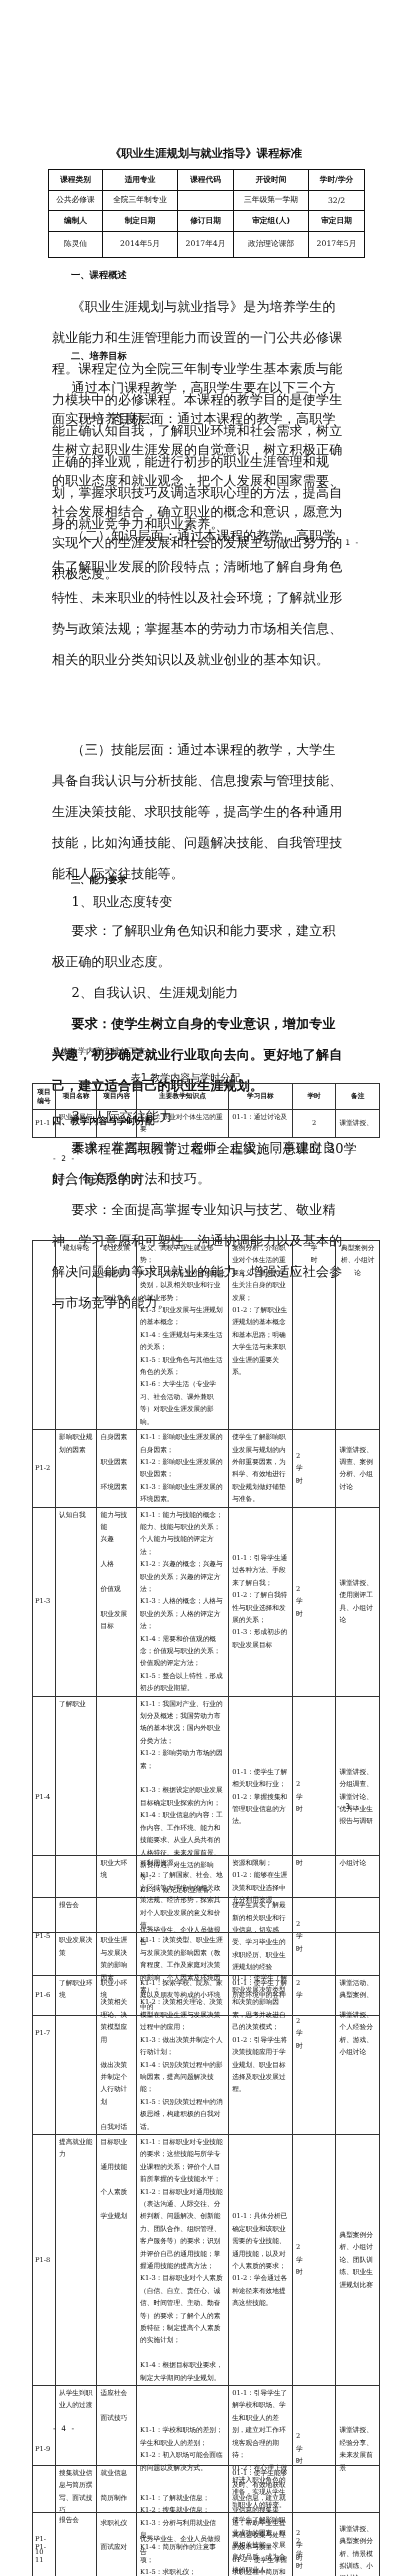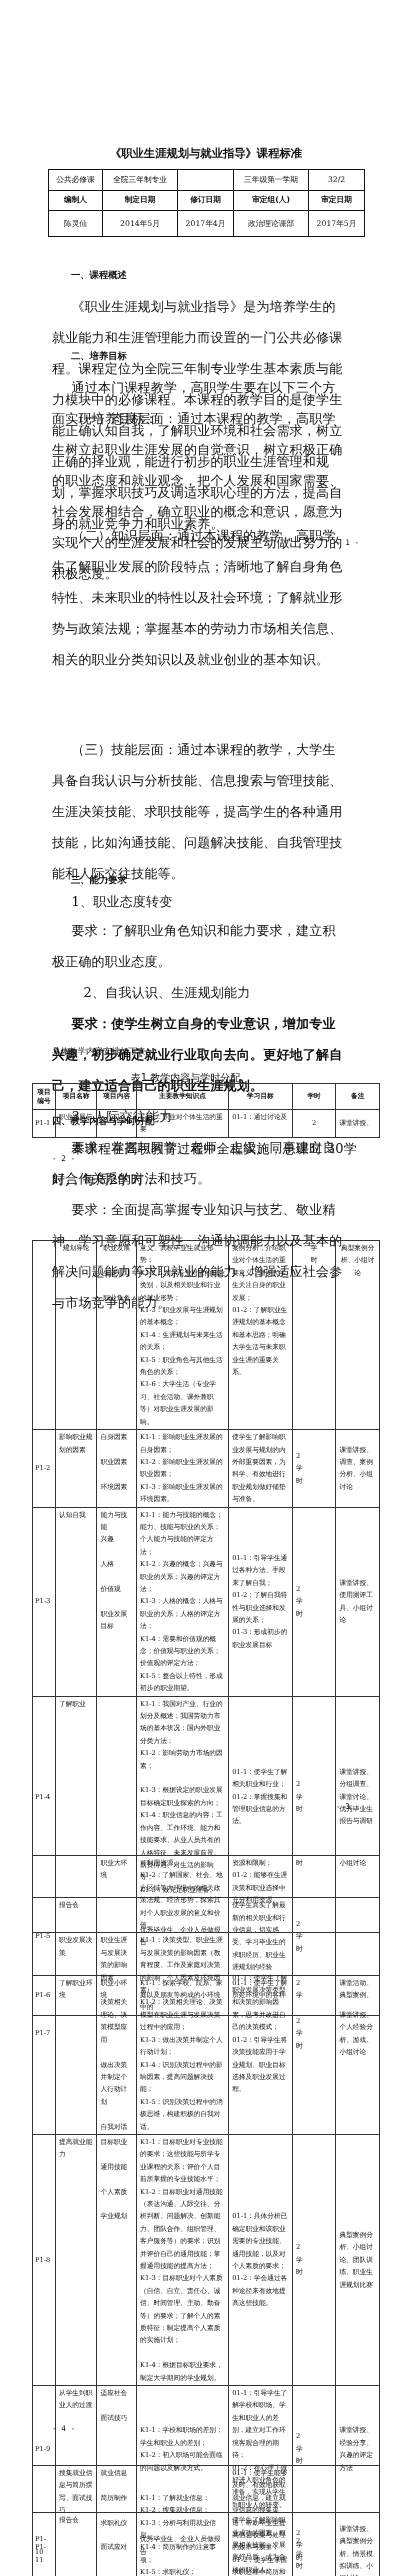--- a/index.html
+++ b/index.html
@@ -29,20 +29,27 @@
   .pre{white-space:pre-line;}
   .cap{left:0;width:371px;text-align:center;font-size:10px;font-family:"DejaVu Sans","Liberation Sans",sans-serif;}
 </style>
 </head>
 <body>
 
 <div class="abs title" style="top:146px;">《职业生涯规划与就业指导》课程标准</div>
 
 <table class="abs t0" style="top:169px;">
   <tbody>
+      <tr>
+    <td class="b">课程类别</td>
+    <td class="b">适用专业</td>
+    <td class="b">课程代码</td>
+    <td class="b">开设时间</td>
+    <td class="b">学时/学分</td>
+  </tr>
   <tr>
     <td>公共必修课</td>
     <td>全院三年制专业</td>
     <td></td>
     <td>三年级第一学期</td>
     <td>32/2</td>
   </tr>
   <tr>
     <td class="b">编制人</td>
     <td class="b">制定日期</td>
@@ -70,21 +77,21 @@
 <div class="abs pgnum" style="top:538px;left:336px;">- 1 -</div>
 
 <div class="abs p" style="top:734px;">（三）技能层面：通过本课程的教学，大学生具备自我认识与分析技能、信息搜索与管理技能、生涯决策技能、求职技能等，提高学生的各种通用技能，比如沟通技能、问题解决技能、自我管理技能和人际交往技能等。</div>
 <div class="abs h1" style="top:874px;left:71px;">三、能力要求</div>
 
 <div class="abs p" style="top:756px;width:0;height:0;overflow:hidden;"></div>
 
 <div class="abs" style="top:886px;left:52px;width:296px;">
   <div class="p" style="position:relative;left:0;">1、职业态度转变</div>
   <div class="p" style="position:relative;left:0;margin-top:-2.1px;">要求：了解职业角色知识和能力要求，建立积极正确的职业态度。</div>
-  <div class="p" style="position:relative;left:12px;">2、自我认识、生涯规划能力</div>
+  <div class="p" style="position:relative;left:0;">2、自我认识、生涯规划能力</div>
   <div class="p" style="position:relative;left:0;font-weight:bold;">要求：使学生树立自身的专业意识，增加专业兴趣，初步确定就业行业取向去向。更好地了解自己，建立适合自己的职业生涯规划。</div>
   <div class="p" style="position:relative;left:0;">3、人际交往能力</div>
   <div class="p" style="position:relative;left:0;">要求：掌握与同学、老师、上级、同事建立良好合作关系的方法和技巧。</div>
   <div class="p" style="position:relative;left:0;">要求：全面提高掌握专业知识与技艺、敬业精神、学习意愿和可塑性、沟通协调能力以及基本的解决问题能力等求职就业的能力，增强适应社会参与市场竞争的能力。</div>
 </div>
 
 <div class="abs h1" style="top:1115px;left:52px;">四、教学内容与学时分配</div>
 <div class="abs p" style="top:1133px;width:309px;">本课程在高职教育过程中全程实施，总课时  30学时,，每周2学时；</div>
 
 <div class="abs line" style="top:1046px;left:52px;">具体教学内容安排如下表：</div>
@@ -282,21 +289,21 @@
     <td class="c2 pre">适应社会
 
 面试技巧</td>
     <td class="c3 pre" style="vertical-align:middle;">K1-1：学校和职场的差别；学生和职业人的差别；
 K1-2：初入职场可能会面临的问题以及解决方式。</td>
     <td class="c4 pre">01-1：引导学生了解学校和职场、学生和职业人的差别，建立对工作环境客观合理的期待；
 01-2：在心理上做好进入职业角色的准备，实现从学生到职业人的转变。</td>
     <td class="c5 pre">2
 学
 时</td>
-    <td class="c6 pre">课堂讲授、经验分享、兴趣的评定方法</td>
+    <td class="c6 pre">课堂讲授、经验分享、未来发展前景</td>
   </tr>
   <tr style="height:66px;">
     <td class="c0 pre">P1-10</td>
     <td class="c1 pre">报告会</td>
     <td class="c2 pre"></td>
     <td class="c3 pre" style="vertical-align:middle;">优秀毕业生、企业人员做报告</td>
     <td class="c4 pre">使学生了解影响职业成功的因素，积累相关技能，发展良好品质，成为合格的职业人。</td>
     <td class="c5 pre">2
 学
 时</td>

